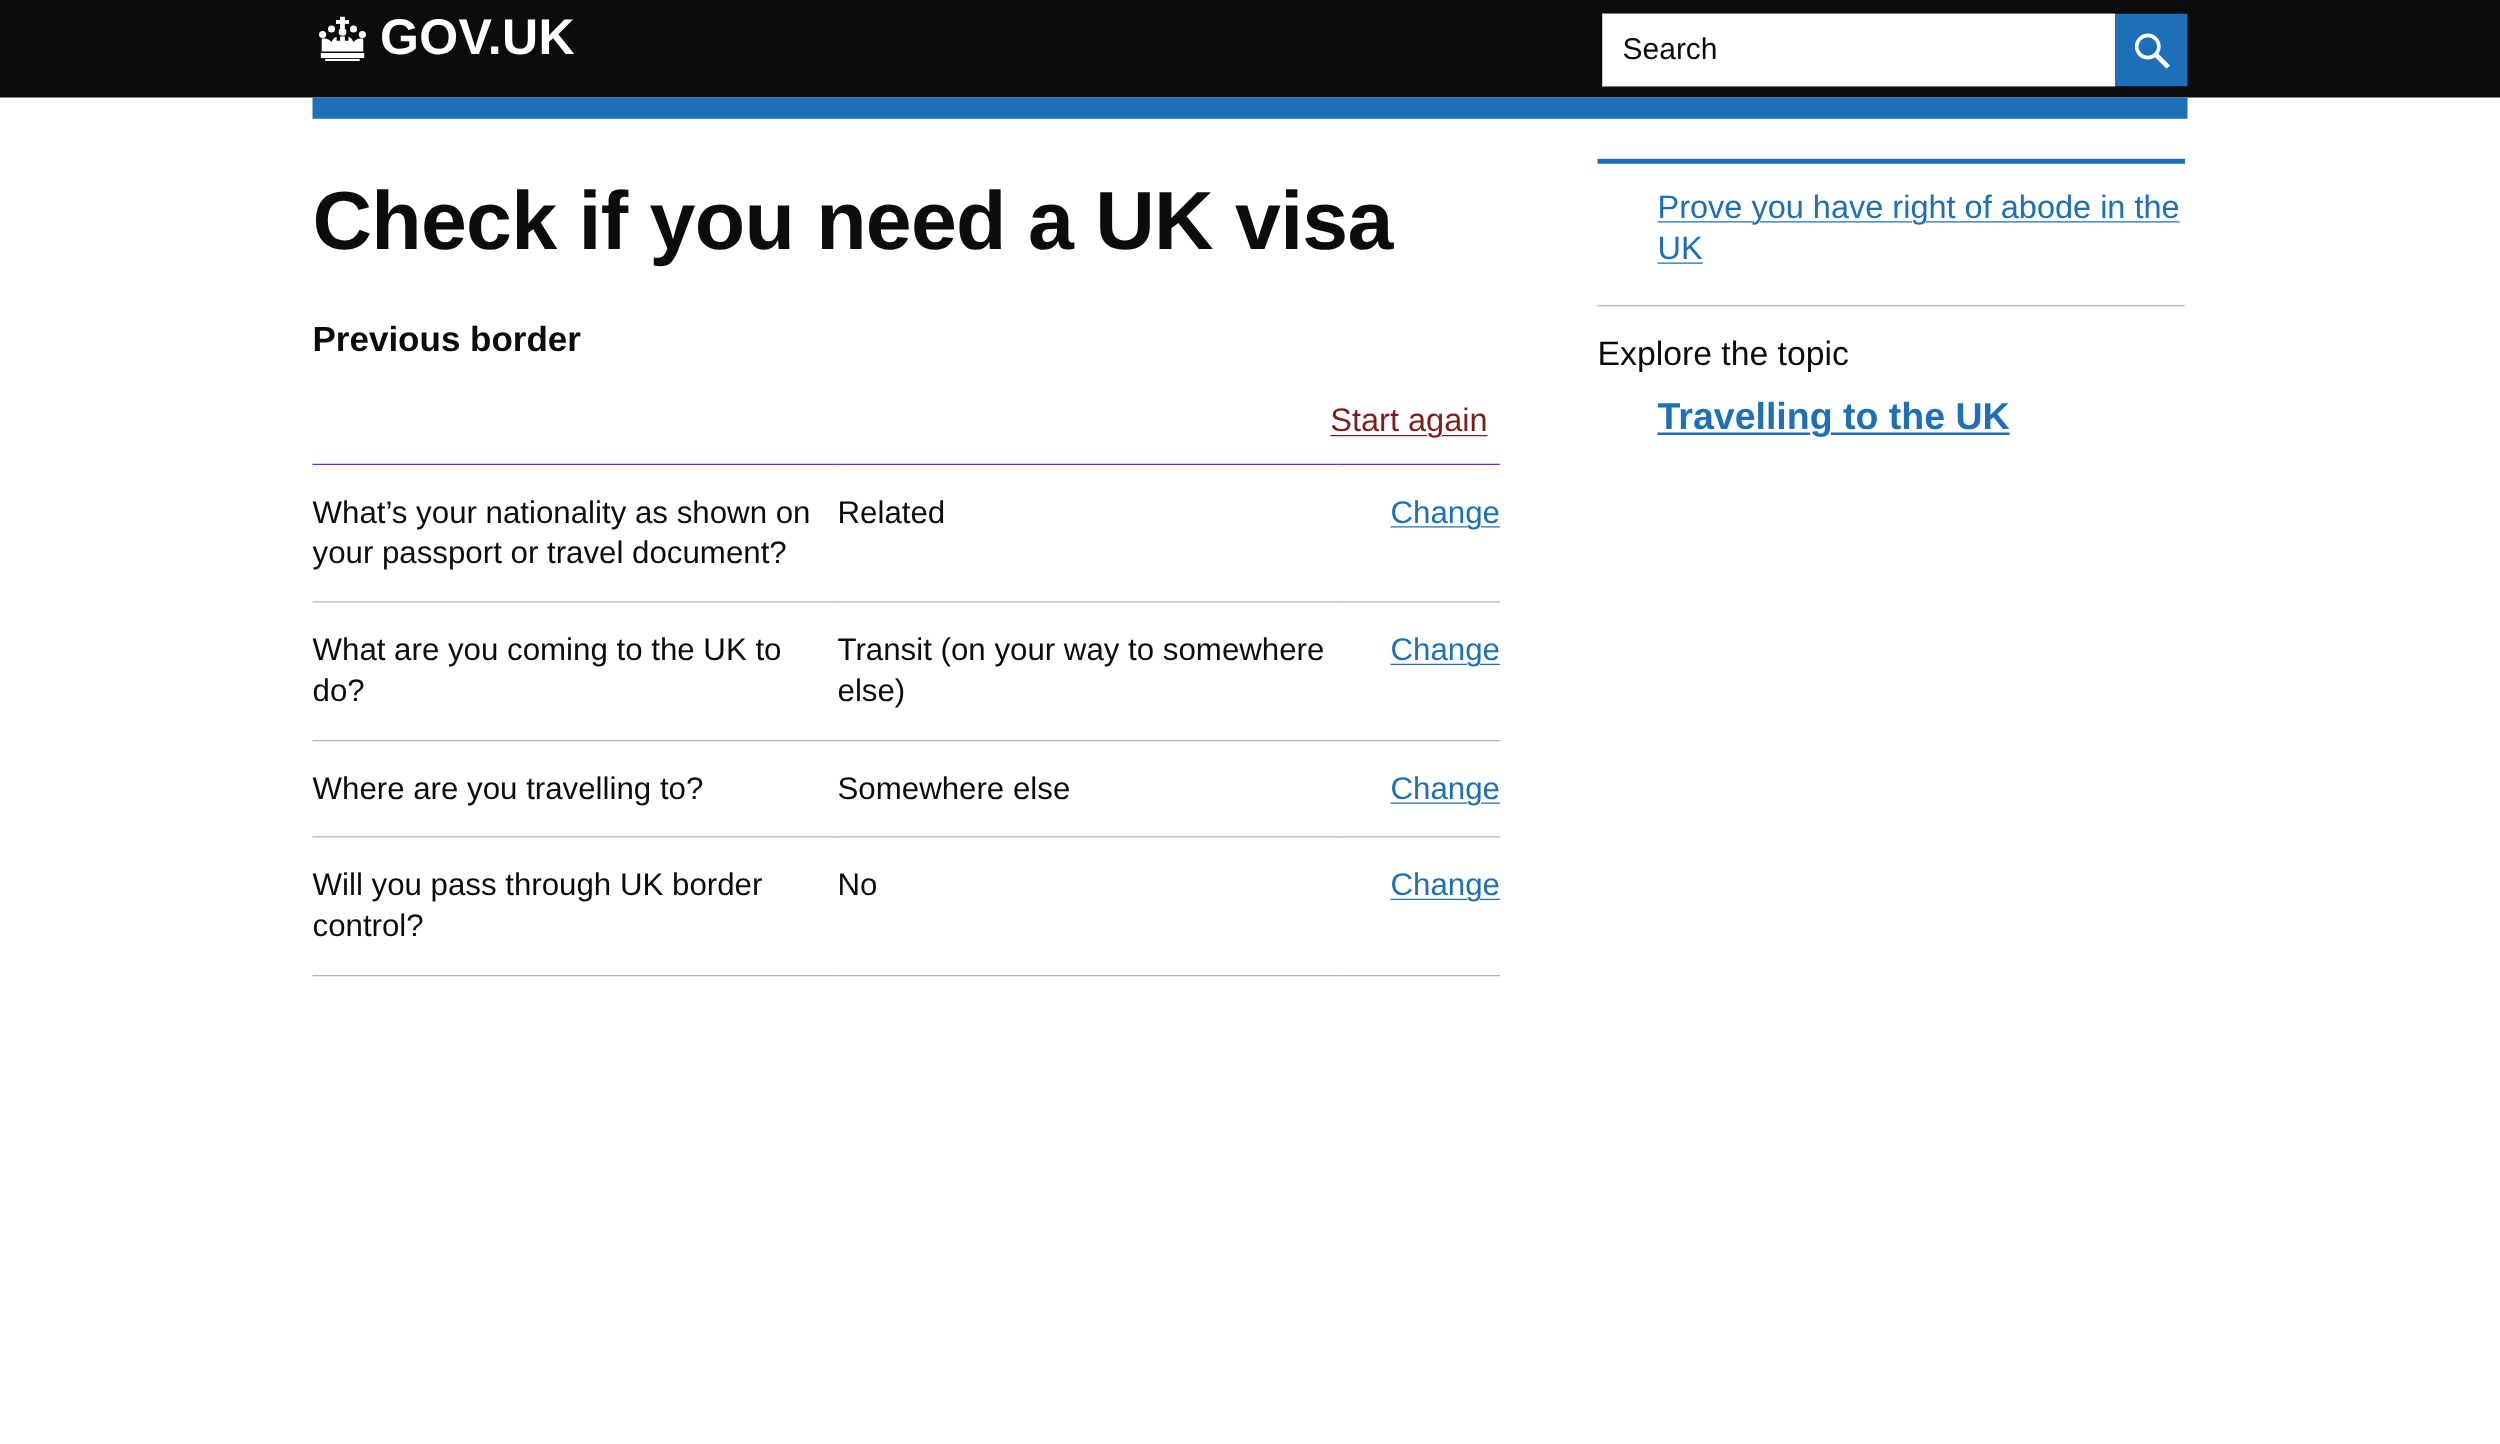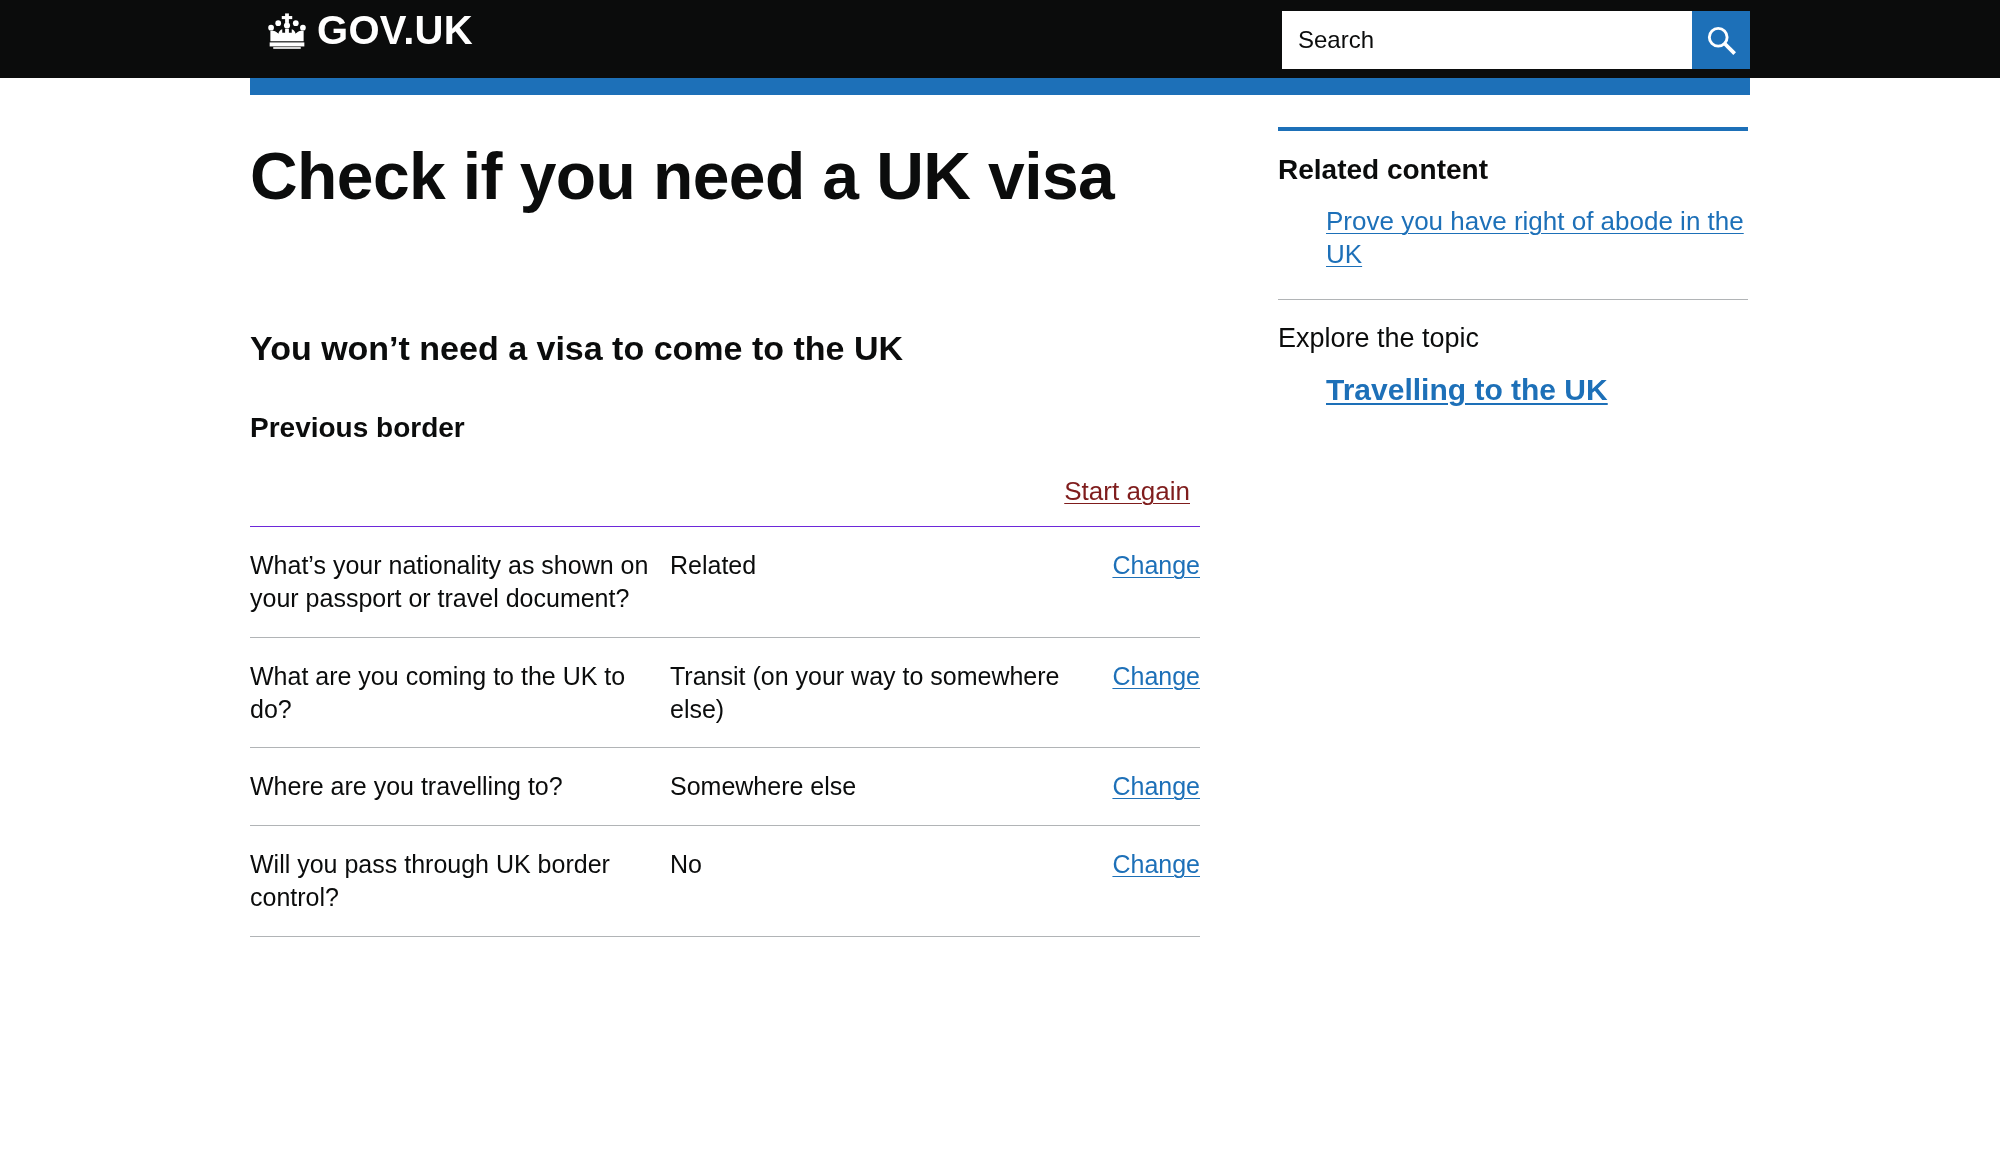--- a/index.html
+++ b/index.html
@@ -18,21 +18,21 @@
     width: 2000px; height: 78px;
     background: #0b0c0c;
   }
   .header-inner {
     position: absolute;
     left: 250px; top: 0;
     width: 1500px; height: 78px;
   }
   .logo-link {
     position: absolute;
-    left: 13px; top: 10px;
+    left: 0px; top: 10px;
     display: flex;
     align-items: center;
     gap: 6px;
     text-decoration: none;
     cursor: pointer;
   }
   .crown-icon {
     display: block;
     width: 48px; height: 38px;
   }
@@ -275,21 +275,20 @@
 </div>
 
 <div class="blue-bar"></div>
 
 <div class="page">
 
   <div class="main-col">
 
     <h1 class="page-title">Check if you need a UK visa</h1>
 
-    <h2 class="result-heading">You won’t need a visa to come to the UK</h2>
 
     <h3 class="section-heading">Previous border</h3>
 
     <div class="start-again-row">
       <a class="link-visited">Start again</a>
     </div>
 
     <table class="answers">
       <tbody>
         <tr>
@@ -314,21 +313,20 @@
         </tr>
       </tbody>
     </table>
 
 
   </div>
 
   <div class="side-col">
 
     <div class="side-rule-blue"></div>
-    <h2 class="side-title">Related content</h2>
 
     <ul class="side-list">
       <li>
         <a class="side-link">Prove you have right of abode in the UK</a>
       </li>
     </ul>
 
     <div class="side-rule-grey"></div>
     <h2 class="side-subtitle">Explore the topic</h2>
 

